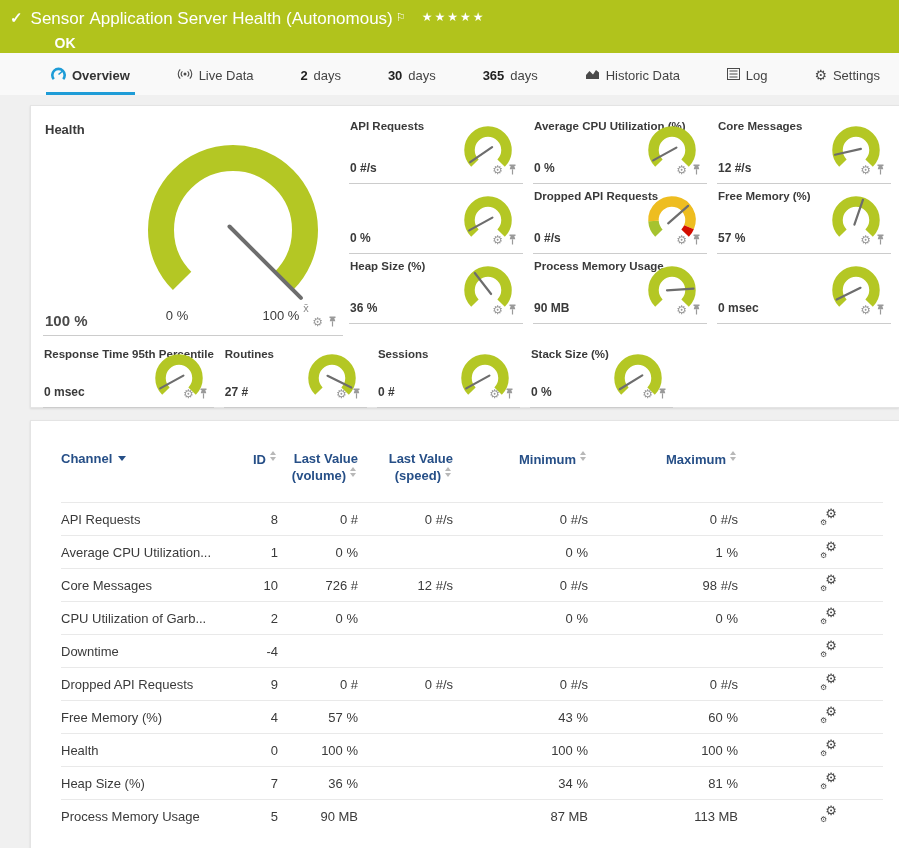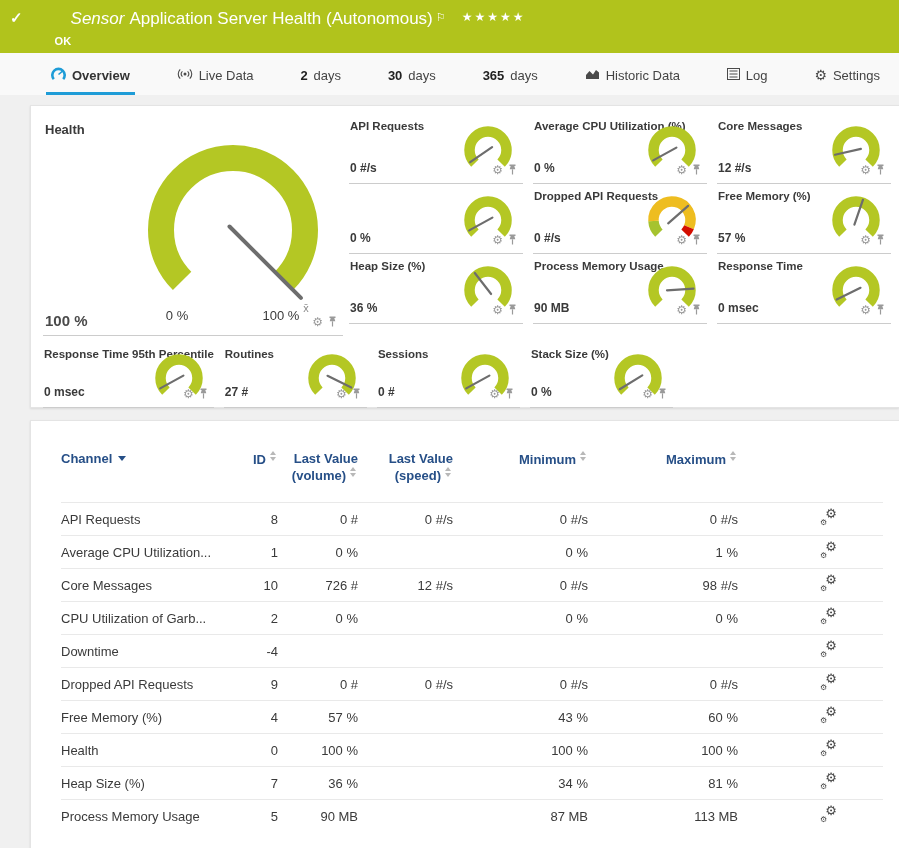--- a/index.html
+++ b/index.html
@@ -3,25 +3,25 @@
 <meta charset="utf-8">
 <style>
   * { margin:0; padding:0; box-sizing:border-box; }
   html,body { width:899px; height:848px; overflow:hidden; }
   body { background:#f0f0f0; font-family:"Liberation Sans",sans-serif; color:#3a3a3a; }
 
   
   .topbar { height:53px; background:#b1c31c; color:#fff; padding:6px 0 0 10px; display:flex; align-items:flex-start; }
   .chk { font-size:15px; font-weight:bold; margin:3px 8px 0 0; }
   .t1 { font-size:17px; line-height:22px; white-space:nowrap; }
-  .sensor-word { font-style:italic; margin-right:5px;margin-left:40px; }
+  .sensor-word { margin-right:5px; }
   .sensor-title { font-weight:normal; }
   .flag { font-size:11px; vertical-align:top; margin-left:3px; }
   .stars { font-size:12px; letter-spacing:2px; margin-left:16px; vertical-align:3px; }
-  .t2 { font-size:11px; font-weight:bold; margin:5px 0 0 24px; }
+  .t2 { font-size:14px; font-weight:bold; margin:5px 0 0 24px; }
 
   
   .tabs { height:42px; background:#f9f9f9; display:flex; justify-content:space-between; align-items:stretch; padding:0 14px 0 46px; }
   .tab { display:flex; align-items:center; gap:6px; font-size:13px; color:#444; padding:0 5px; margin-top:6px; border-bottom:3px solid transparent; cursor:pointer; white-space:nowrap; }
   .tab.active { border-bottom-color:#1e9cd7; color:#333; font-weight:bold; }
   .tab .num { font-weight:bold; color:#222; }
   .tab .glyph { font-size:14px; color:#4a4a4a; line-height:1; }
 
   
   .card { background:#fff; margin-left:30px; border:1px solid #e4e4e4; border-right:none; box-shadow:0 1px 2px rgba(0,0,0,.10); }
@@ -260,21 +260,20 @@
         <div class="tile-value">90 MB</div>
         <div class="tile-icons">
           <span class="gear-glyph">⚙</span>
           <span><svg class="pin-svg" width="9" height="11" viewBox="0 0 9 11" style="color:#9a9a9a">
               <path d="M1.5 0.5 h6 v1.4 h-1.2 l1 3.4 h-5.6 l1 -3.4 h-1.2 Z" fill="currentColor"></path>
               <rect x="3.9" y="5.3" width="1.2" height="5.2" fill="currentColor"></rect>
             </svg></span>
         </div>
       </div>
       <div class="tile">
-        <div class="tile-title">Response Time</div>
         <svg class="tile-svg" width="62" height="54">
           <path d="M 17.9 40.1 A 18.5 18.5 0 1 1 44.1 40.1" stroke="#b4c724" stroke-width="10.5" fill="none"></path>
           <line x1="35.5" y1="24.8" x2="11.7" y2="36.5" stroke="#6d6d6d" stroke-width="2.2" stroke-linecap="round"></line>
         </svg>
         <div class="tile-value">0 msec</div>
         <div class="tile-icons">
           <span class="gear-glyph">⚙</span>
           <span><svg class="pin-svg" width="9" height="11" viewBox="0 0 9 11" style="color:#9a9a9a">
               <path d="M1.5 0.5 h6 v1.4 h-1.2 l1 3.4 h-5.6 l1 -3.4 h-1.2 Z" fill="currentColor"></path>
               <rect x="3.9" y="5.3" width="1.2" height="5.2" fill="currentColor"></rect>

